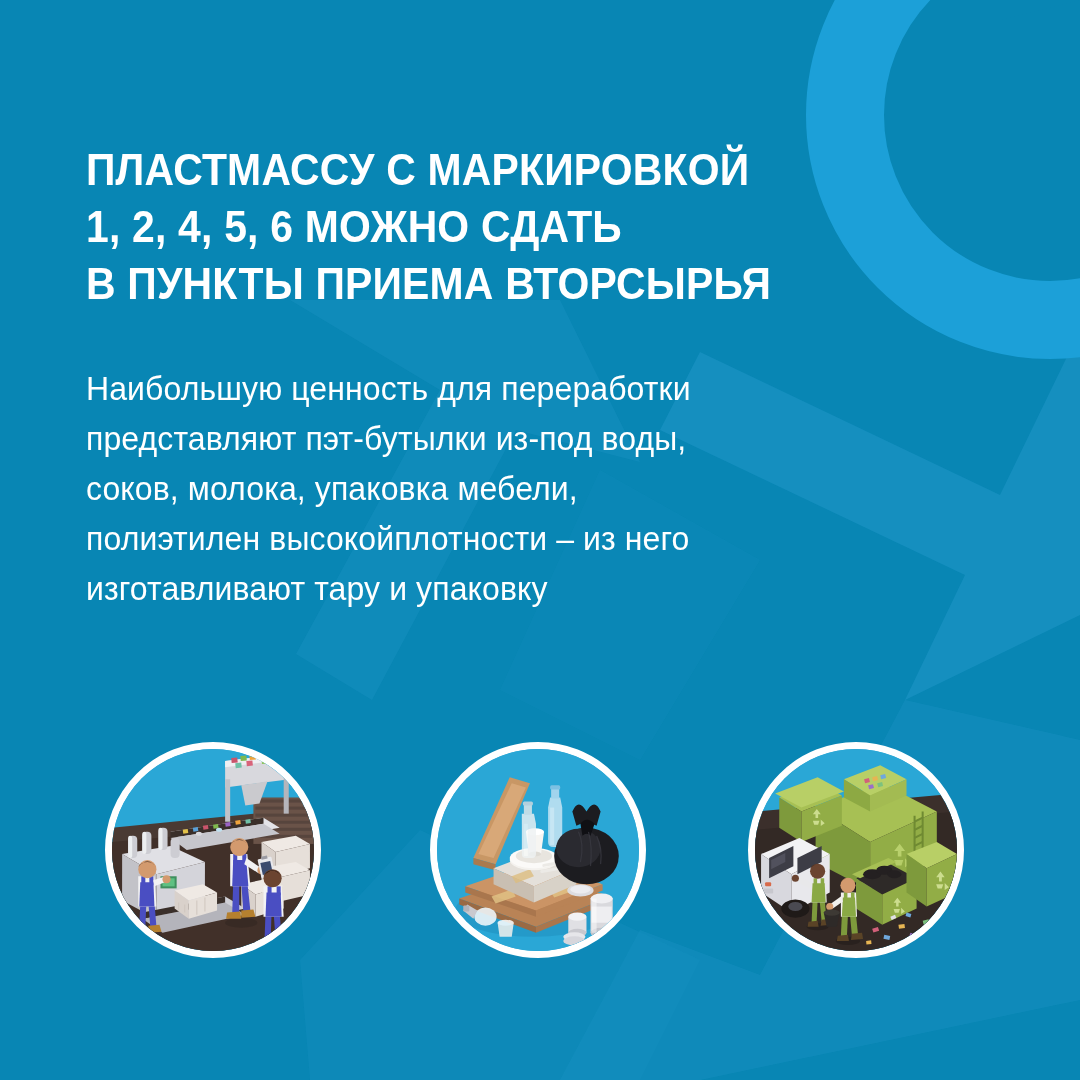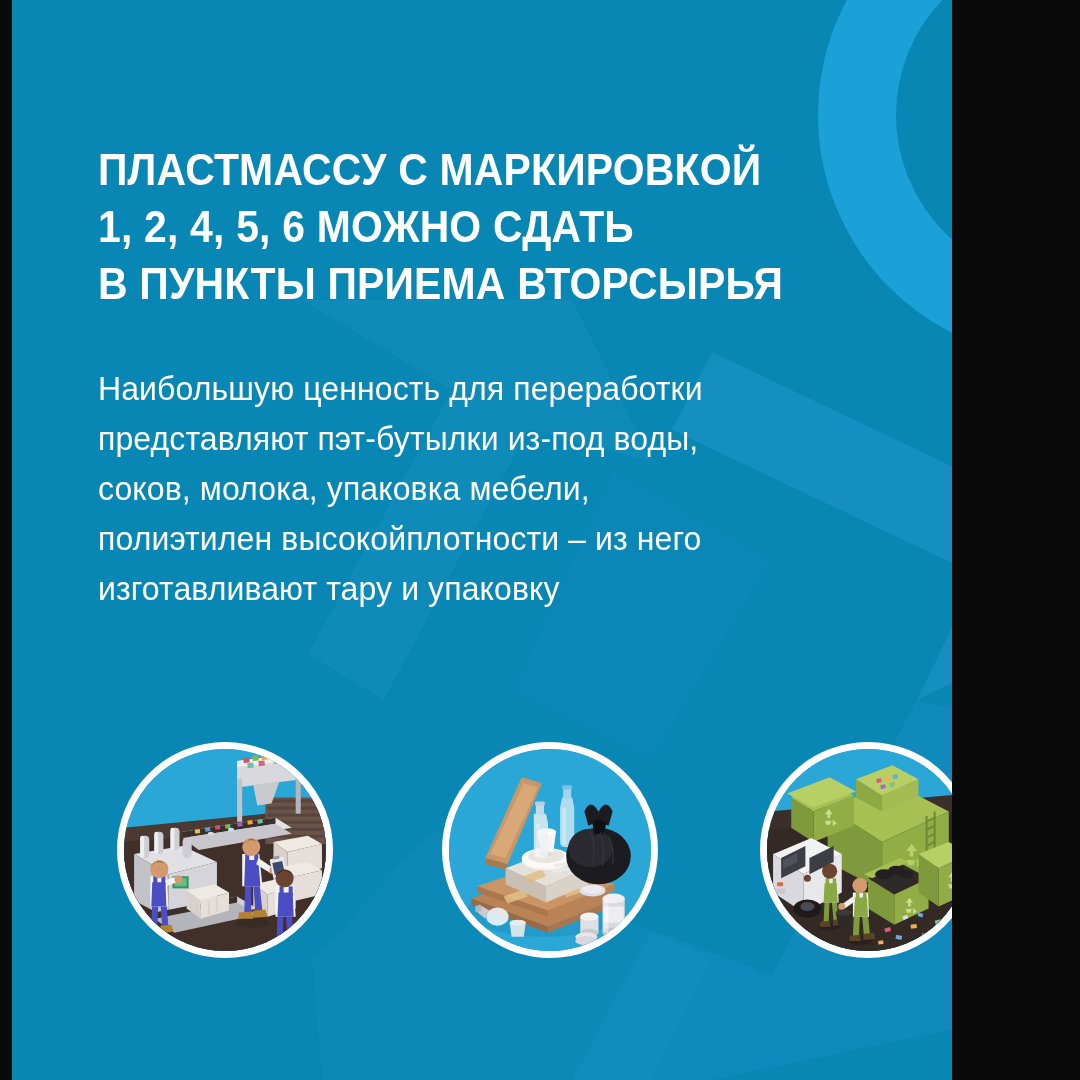--- a/index.html
+++ b/index.html
@@ -3,26 +3,25 @@
 <meta charset="utf-8">
 <title>Пластмасса с маркировкой</title>
 <style>
   html, body {
     margin: 0;
     padding: 0;
     background: #0a0a0a;
   }
   #poster {
     position: relative;
-    width: 940px;
+    width: 1080px;
     height: 1080px;
     overflow: hidden;
     background: #0886b4;
     font-family: "Liberation Sans", "DejaVu Sans", sans-serif;
-    margin-left: 12px;
     -webkit-font-smoothing: antialiased;
   }
 
   
   .bg-layer {
     position: absolute;
     inset: 0;
     overflow: hidden;
     pointer-events: none;
   }

